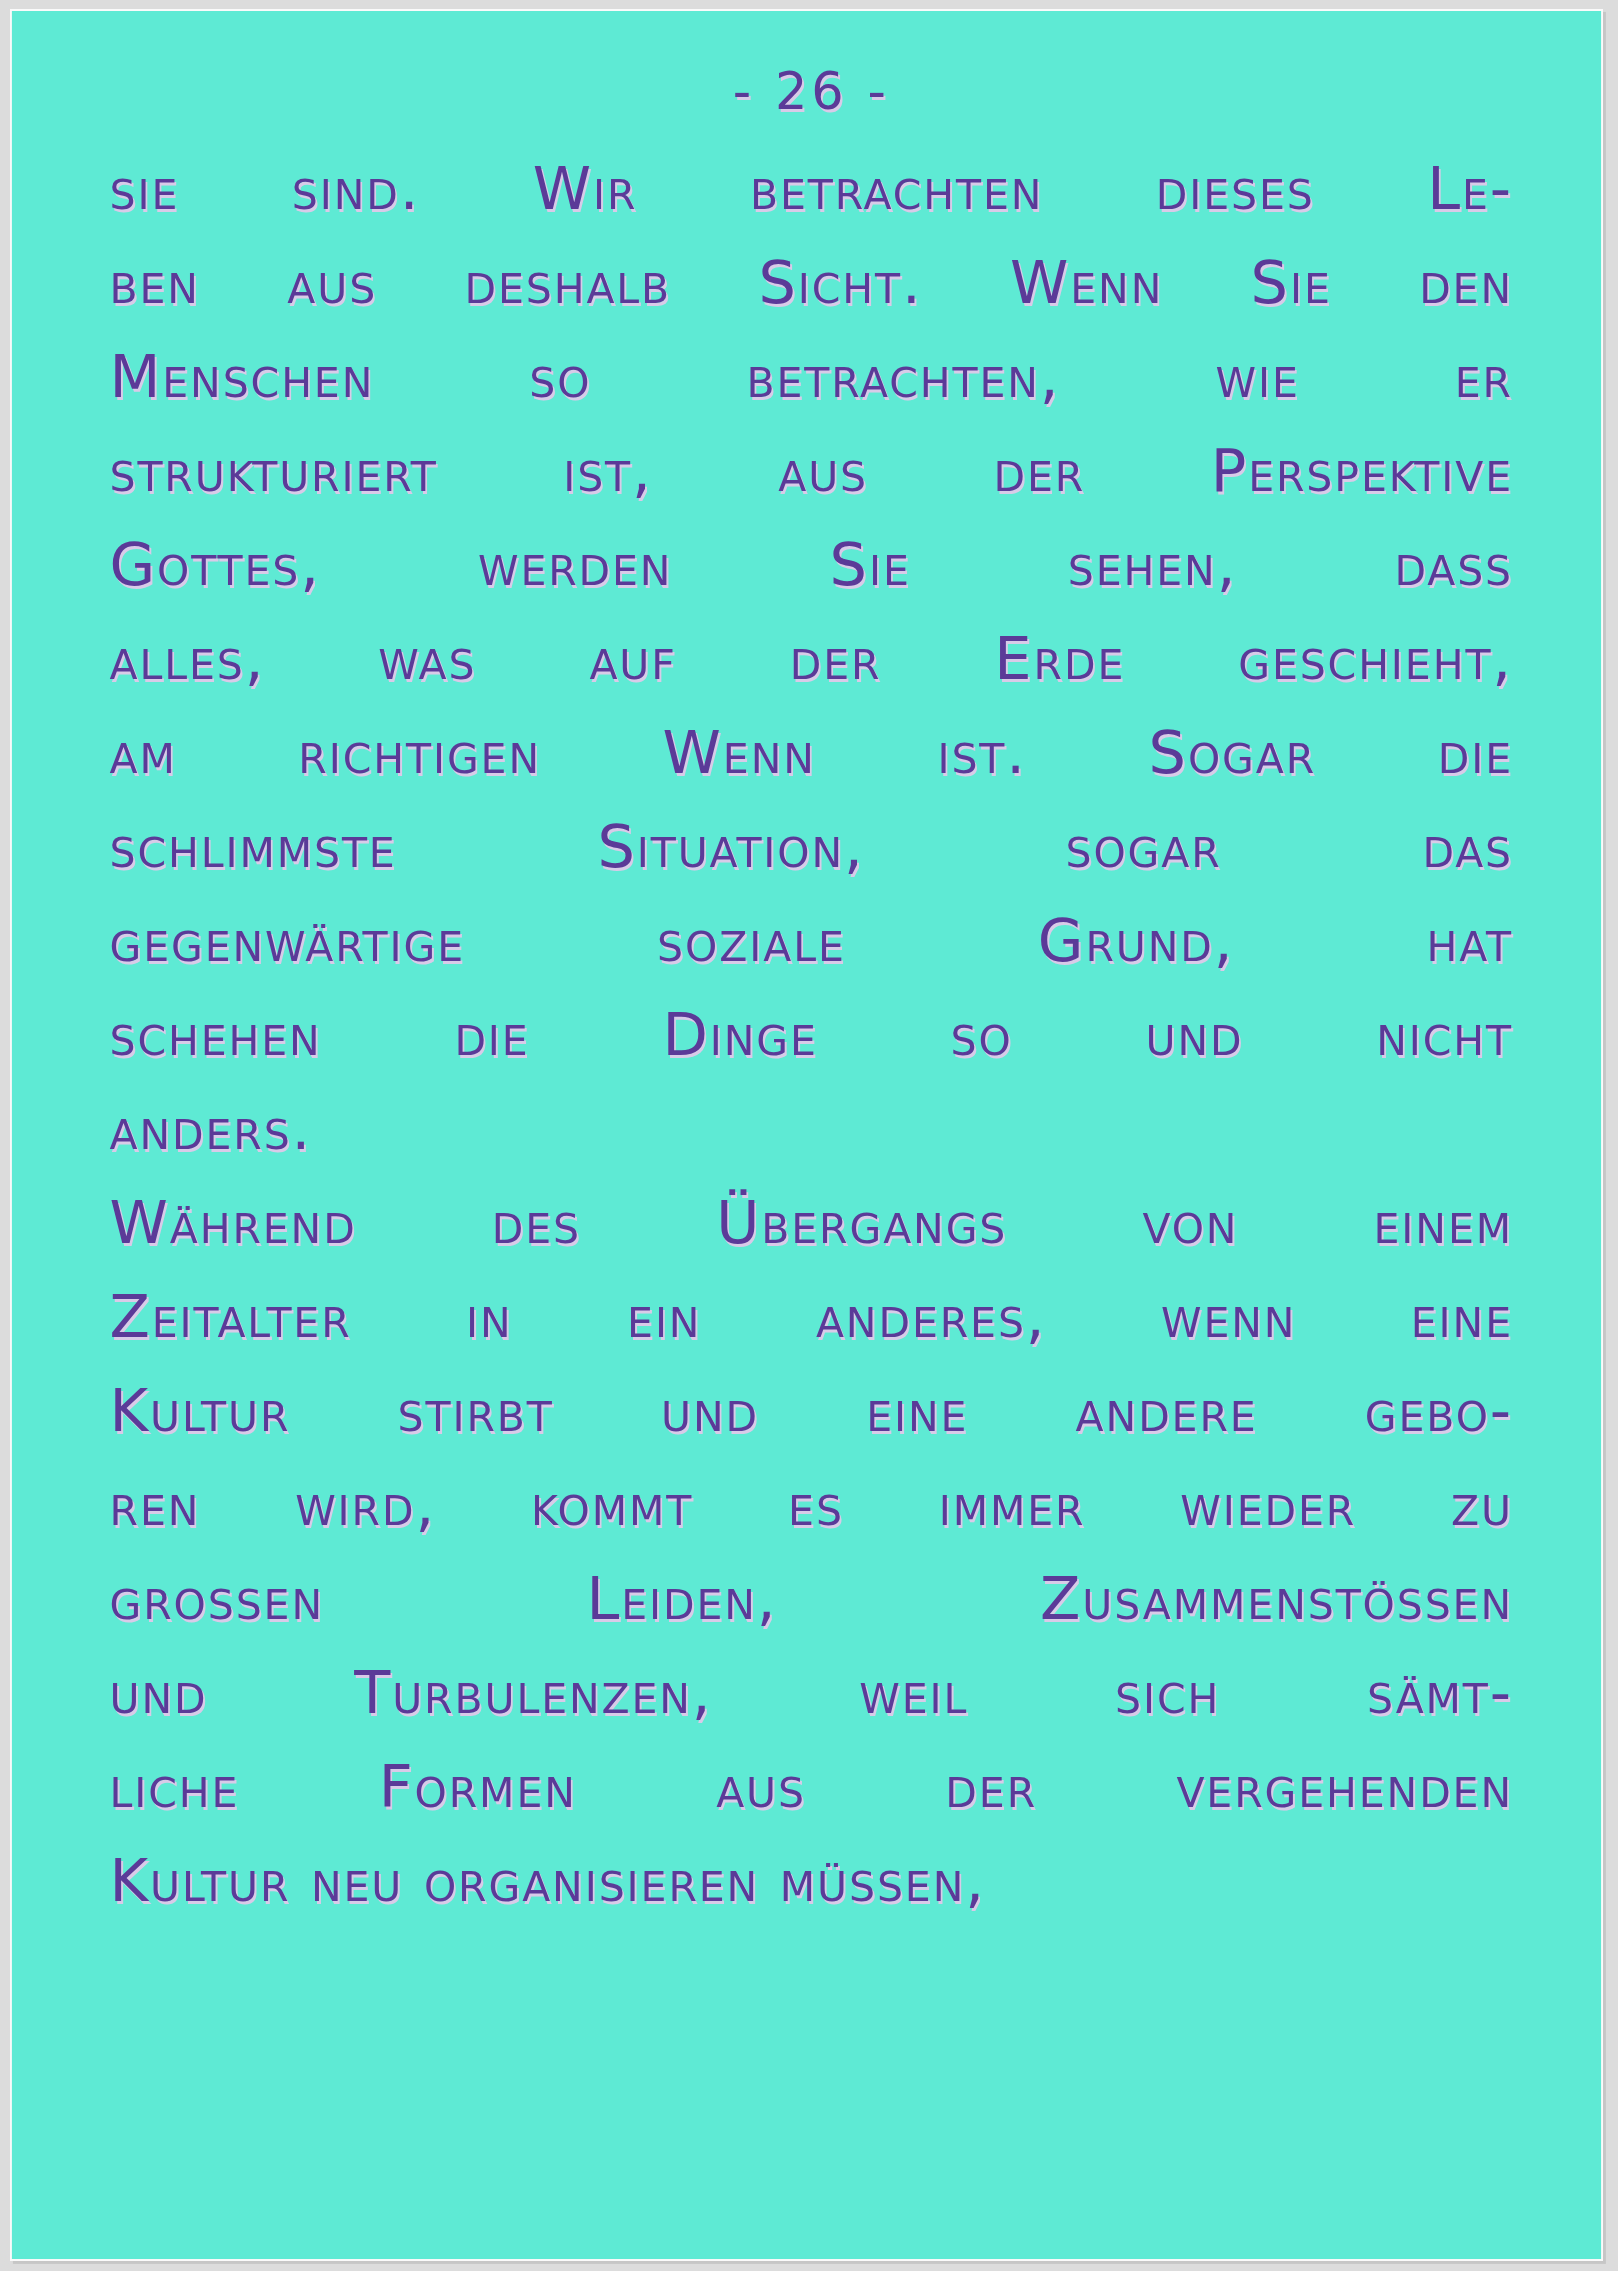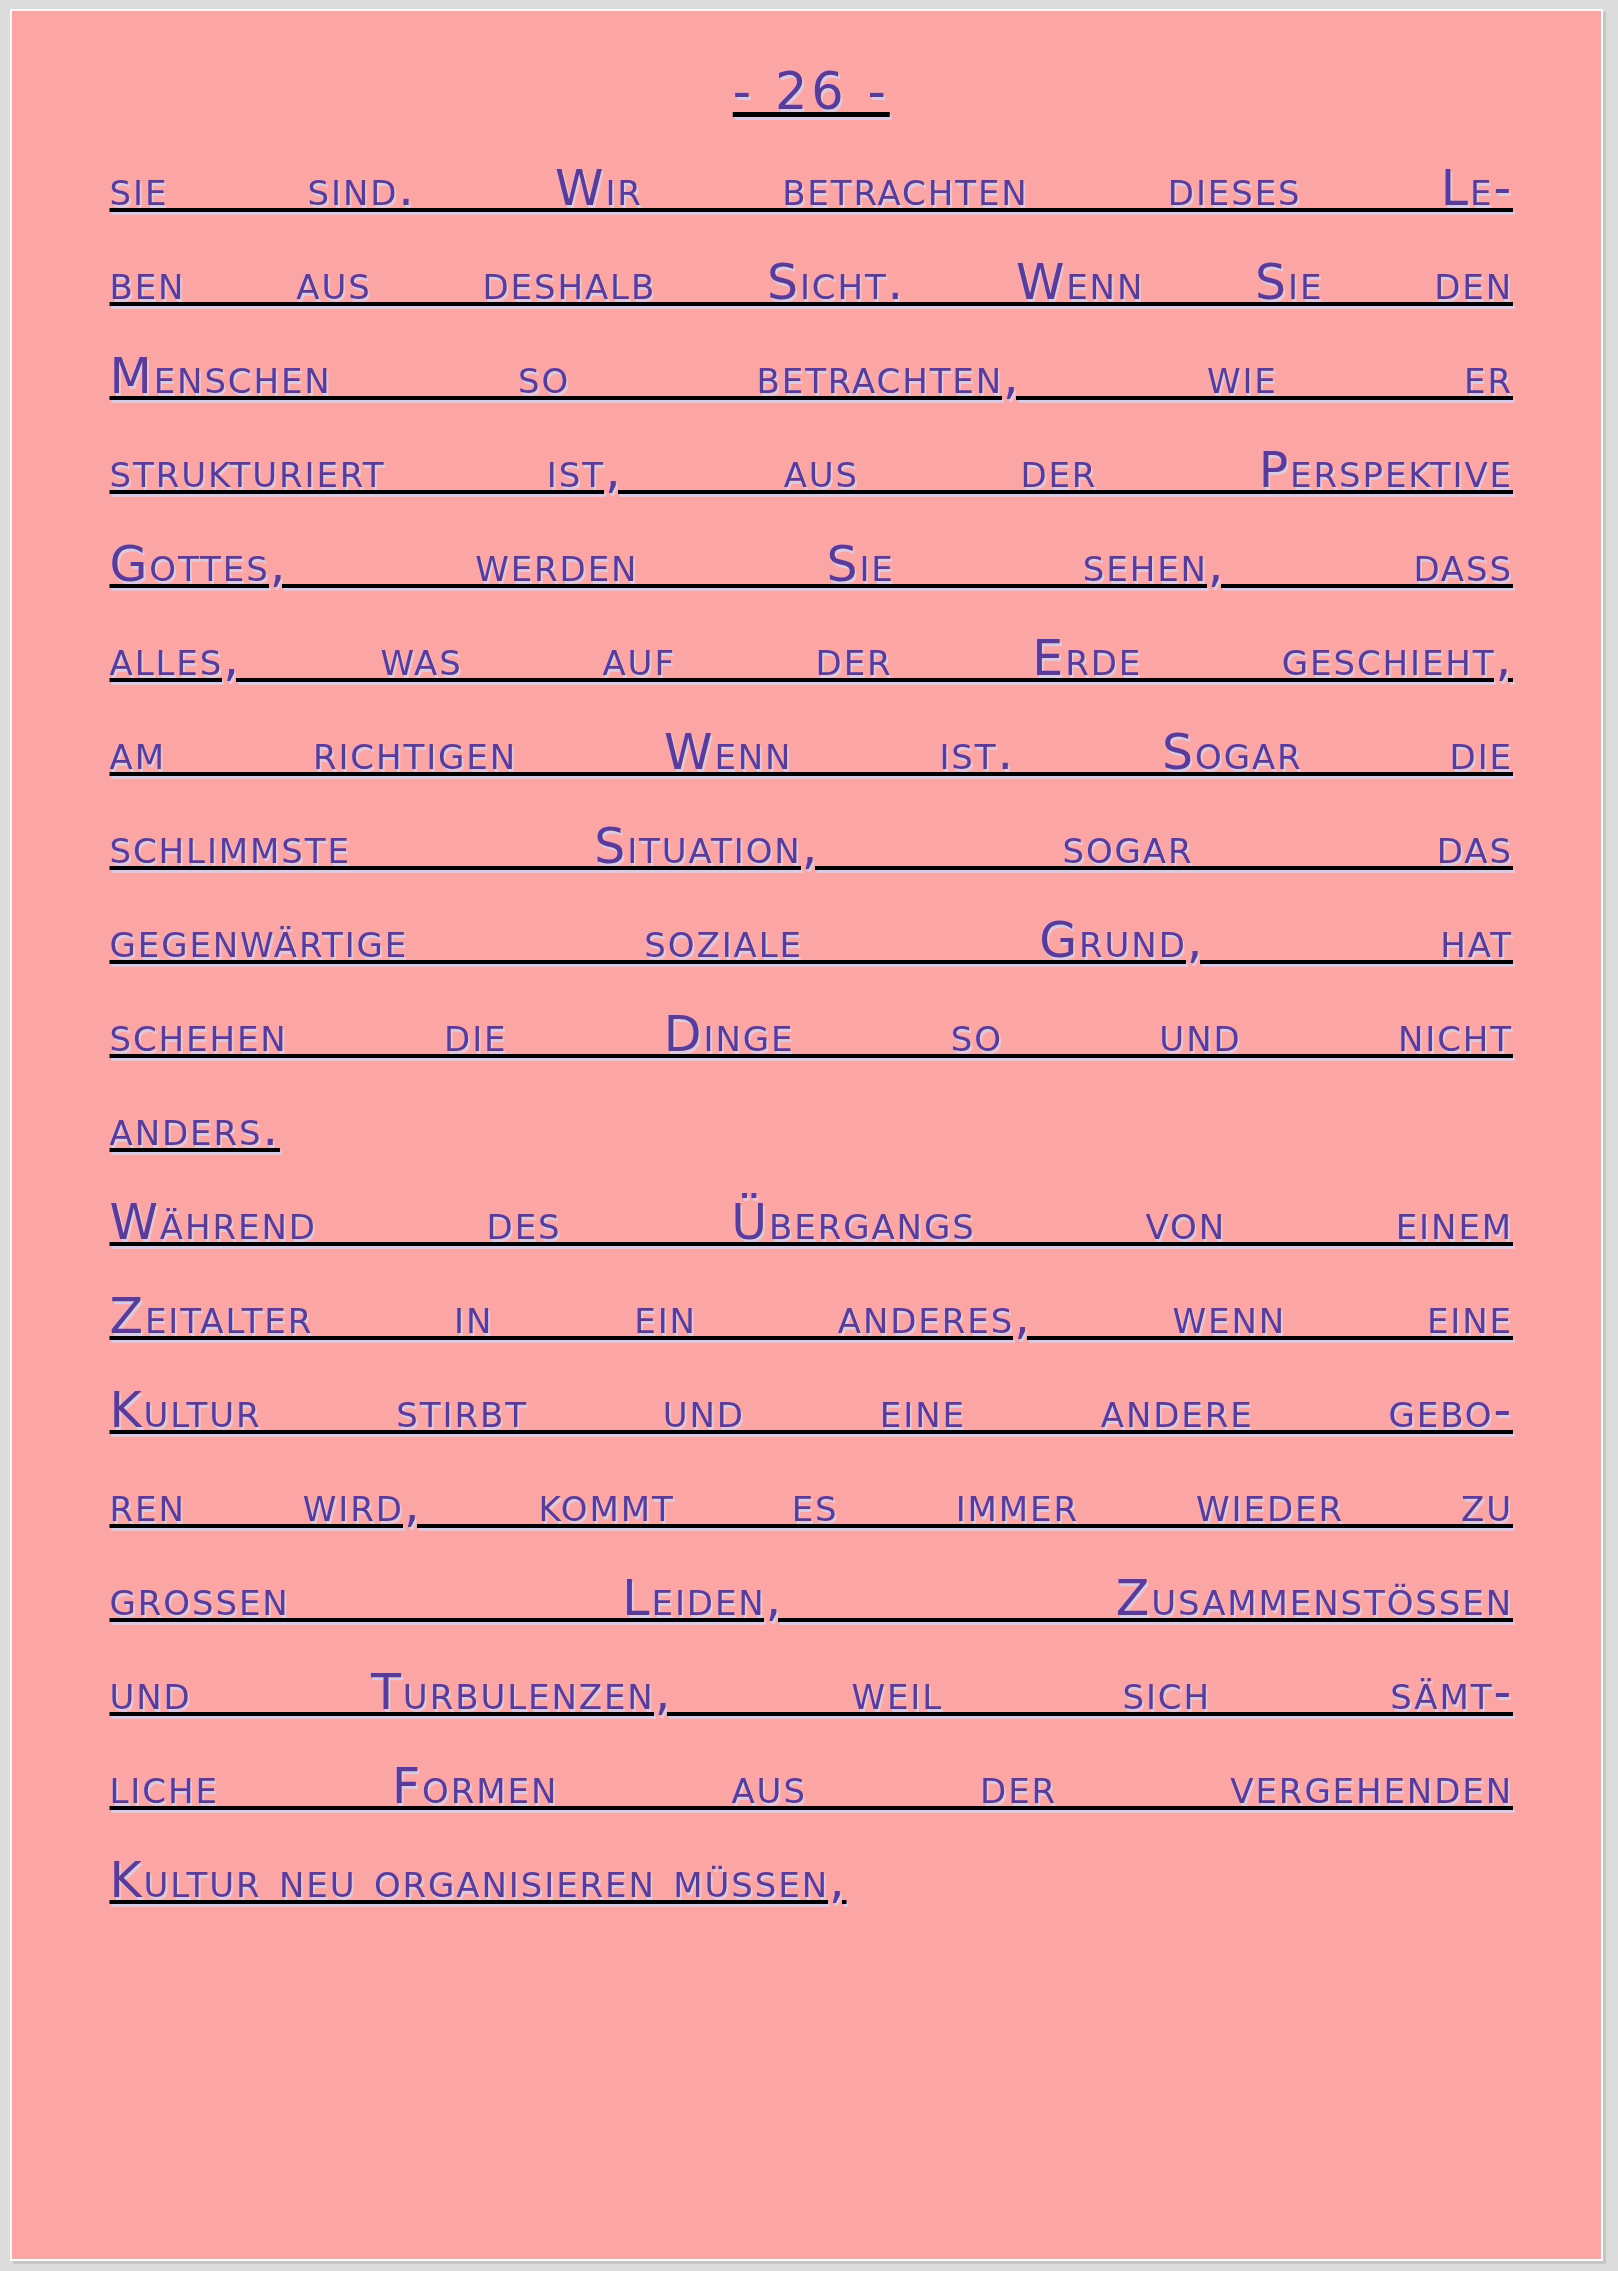--- a/index.html
+++ b/index.html
@@ -5,39 +5,38 @@
   html,body{margin:0;padding:0;}
   body{
     width:1619px;height:2271px;
     background:#dcdcdc;
     position:relative;overflow:hidden;
     font-family:"DejaVu Sans","Liberation Sans",sans-serif;
   }
   .page{
     position:absolute;
     left:9.5px;top:8.6px;right:16px;bottom:10.5px;
-    background:#fca5a5;
+    background:#5eead4;
     box-shadow:2.9px 2.9px 0 0 #c6c6c6, inset 0 0 0 1.9px #fafafa;
-    text-decoration:underline;
   }
   .page-text{
     padding:42px 90px 0 100px;
     color:#5b3a98; 
   }
   .pagenum{
     text-align:center;
     font-size:51px;
     line-height:82px;
     letter-spacing:3.8px;
     font-weight:400;
     text-shadow:1.9px 2.9px 0 #d8cbe8;
   }
   .body-lines{margin-top:9.5px;}
   .line{
-    font-size:49px;
+    font-size:59px;
     line-height:94px;
     font-variant-caps:small-caps;
     letter-spacing:1.9px;
     font-weight:400;
     text-align:justify;
     text-align-last:justify;
     white-space:nowrap;
     text-shadow:1.9px 2.9px 0 #d8cbe8;
   }
   .line.noexpand{

